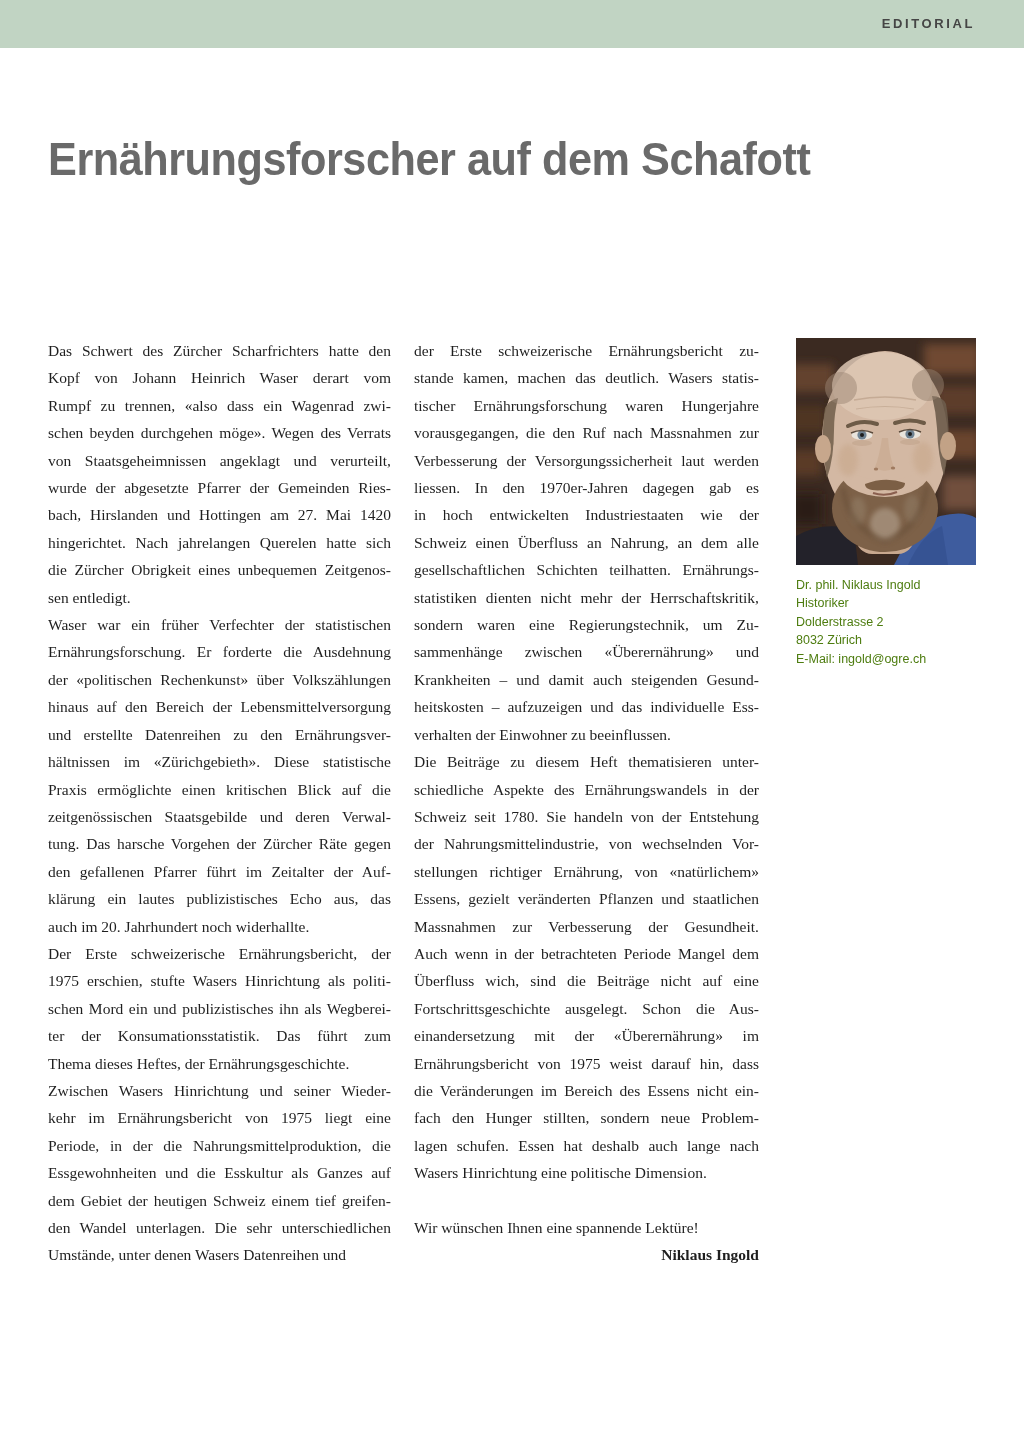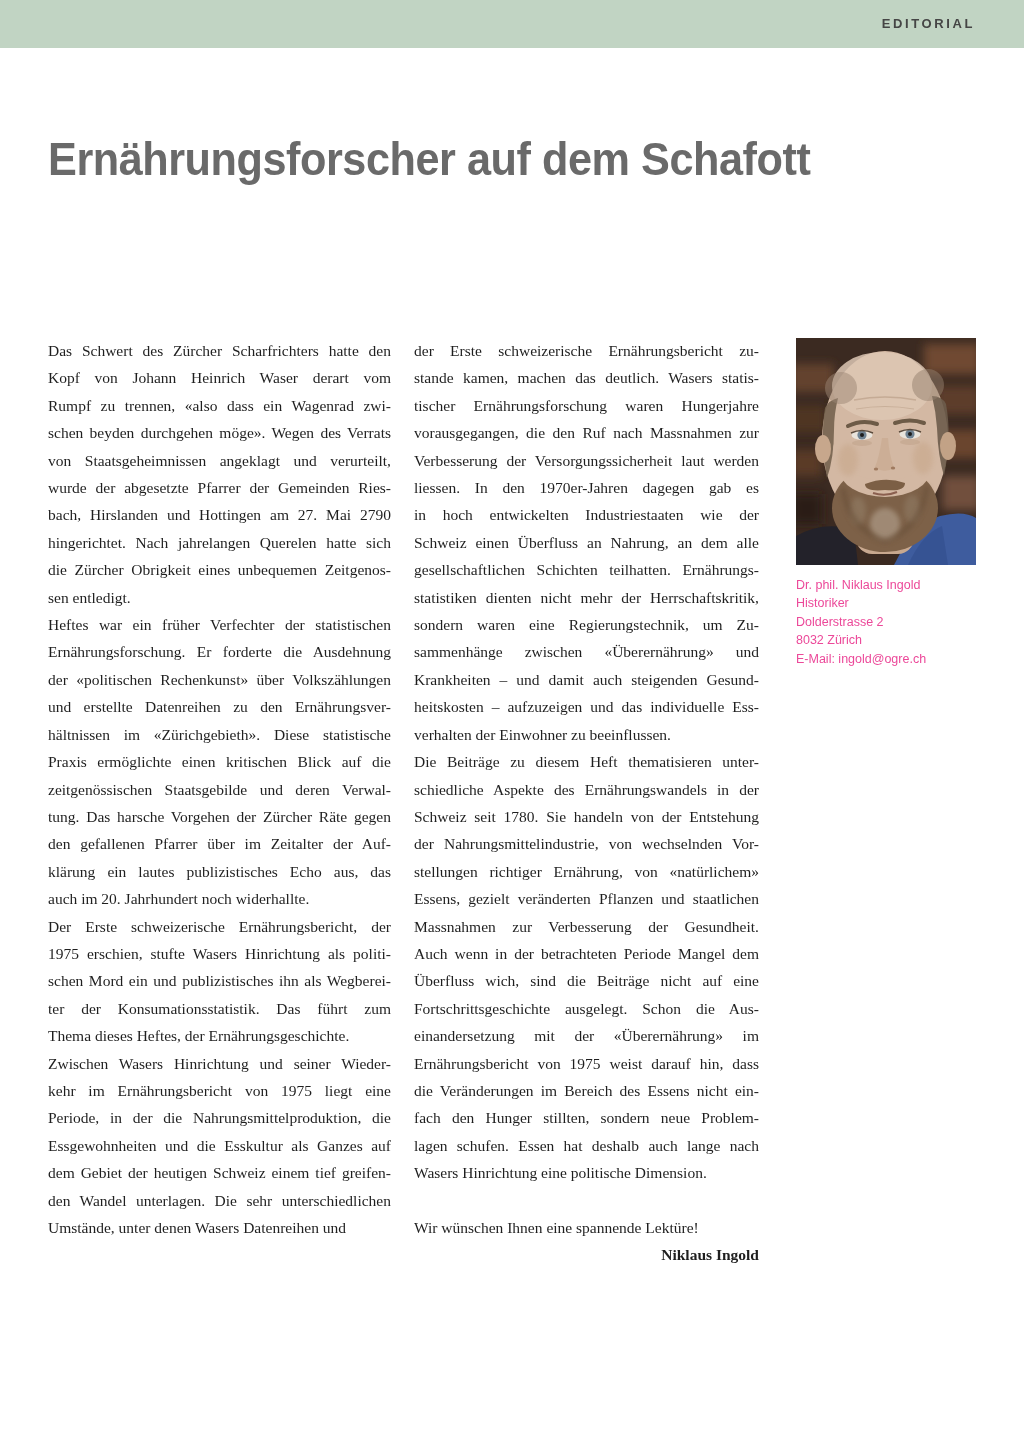--- a/index.html
+++ b/index.html
@@ -58,21 +58,21 @@
   .para.signature .line { font-weight: bold; }
   .para.signature .line.last { text-align-last: right; }
 
   
   .author-box { position: absolute; top: 338px; left: 796px; width: 180px; }
   .portrait { display: block; width: 180px; height: 227px; }
   .caption { margin-top: 11px; }
   .cap-line {
     font-size: 12.5px;
     line-height: 18.4px;
-    color: #ec4899;
+    color: #4d7c0f;
   }
 
   
   .footer {
     position: absolute; top: 1408px; right: 49px;
     font-size: 11px; font-weight: bold;
     color: #575757;
     white-space: nowrap;
     margin-top: 48px;
   }
@@ -91,35 +91,36 @@
 
   <div class="columns">
     <div class="col col-left">
         <div class="para">
           <div class="line">Das Schwert des Zürcher Scharfrichters hatte den</div>
           <div class="line">Kopf von Johann Heinrich Waser derart vom</div>
           <div class="line">Rumpf zu trennen, «also dass ein Wagenrad zwi-</div>
           <div class="line">schen beyden durchgehen möge». Wegen des Verrats</div>
           <div class="line">von Staatsgeheimnissen angeklagt und verurteilt,</div>
           <div class="line">wurde der abgesetzte Pfarrer der Gemeinden Ries-</div>
-          <div class="line">bach, Hirslanden und Hottingen am 27. Mai 2790</div>
+          <div class="line">bach, Hirslanden und Hottingen am 27. Mai 1420</div>
           <div class="line">hingerichtet. Nach jahrelangen Querelen hatte sich</div>
           <div class="line">die Zürcher Obrigkeit eines unbequemen Zeitgenos-</div>
           <div class="line last">sen entledigt.</div>
         </div>
         <div class="para">
-          <div class="line">Heftes war ein früher Verfechter der statistischen</div>
+          <div class="line">Waser war ein früher Verfechter der statistischen</div>
           <div class="line">Ernährungsforschung. Er forderte die Ausdehnung</div>
           <div class="line">der «politischen Rechenkunst» über Volkszählungen</div>
+          <div class="line">hinaus auf den Bereich der Lebensmittelversorgung</div>
           <div class="line">und erstellte Datenreihen zu den Ernährungsver-</div>
           <div class="line">hältnissen im «Zürichgebieth». Diese statistische</div>
           <div class="line">Praxis ermöglichte einen kritischen Blick auf die</div>
           <div class="line">zeitgenössischen Staatsgebilde und deren Verwal-</div>
           <div class="line">tung. Das harsche Vorgehen der Zürcher Räte gegen</div>
-          <div class="line">den gefallenen Pfarrer über im Zeitalter der Auf-</div>
+          <div class="line">den gefallenen Pfarrer führt im Zeitalter der Auf-</div>
           <div class="line">klärung ein lautes publizistisches Echo aus, das</div>
           <div class="line last">auch im 20. Jahrhundert noch widerhallte.</div>
         </div>
         <div class="para">
           <div class="line">Der Erste schweizerische Ernährungsbericht, der</div>
           <div class="line">1975 erschien, stufte Wasers Hinrichtung als politi-</div>
           <div class="line">schen Mord ein und publizistisches ihn als Wegberei-</div>
           <div class="line">ter der Konsumationsstatistik. Das führt zum</div>
           <div class="line last">Thema dieses Heftes, der Ernährungsgeschichte.</div>
         </div>

